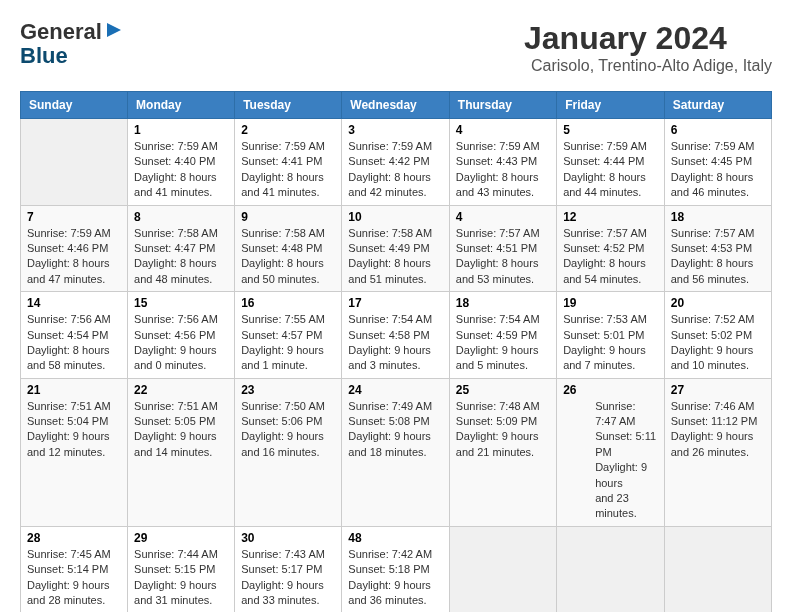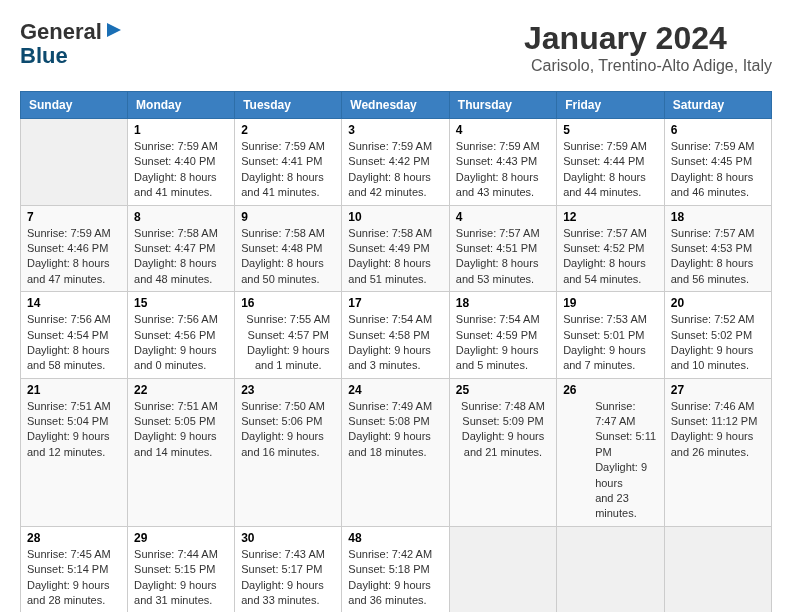--- a/index.html
+++ b/index.html
@@ -231,21 +231,21 @@
         </td>
         <td>
           <span class="day-num">15</span>
           <div class="day-info" style="white-space: pre-line;">Sunrise: 7:56 AM
 Sunset: 4:56 PM
 Daylight: 9 hours
 and 0 minutes.</div>
         </td>
         <td>
           <span class="day-num">16</span>
-          <div class="day-info" style="white-space: pre-line; text-align: center;">Sunrise: 7:55 AM
+          <div class="day-info" style="white-space: pre-line;">Sunrise: 7:55 AM
 Sunset: 4:57 PM
 Daylight: 9 hours
 and 1 minute.</div>
         </td>
         <td>
           <span class="day-num">17</span>
           <div class="day-info" style="white-space: pre-line;">Sunrise: 7:54 AM
 Sunset: 4:58 PM
 Daylight: 9 hours
 and 3 minutes.</div>
@@ -296,21 +296,21 @@
         </td>
         <td>
           <span class="day-num">24</span>
           <div class="day-info" style="white-space: pre-line;">Sunrise: 7:49 AM
 Sunset: 5:08 PM
 Daylight: 9 hours
 and 18 minutes.</div>
         </td>
         <td>
           <span class="day-num">25</span>
-          <div class="day-info" style="white-space: pre-line; text-align: center;">Sunrise: 7:48 AM
+          <div class="day-info" style="white-space: pre-line;">Sunrise: 7:48 AM
 Sunset: 5:09 PM
 Daylight: 9 hours
 and 21 minutes.</div>
         </td>
         <td>
           <span class="day-num">26</span>
           <div class="day-info" style="white-space: pre-line; margin-left: 32px;">Sunrise: 7:47 AM
 Sunset: 5:11 PM
 Daylight: 9 hours
 and 23 minutes.</div>

